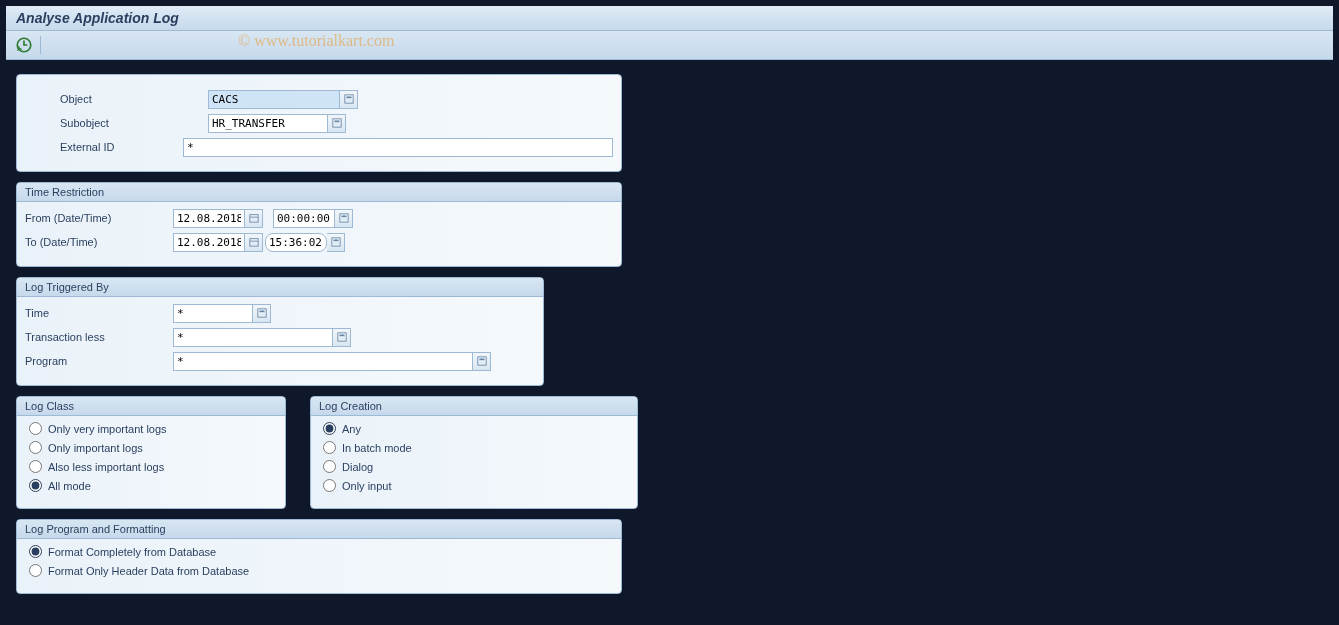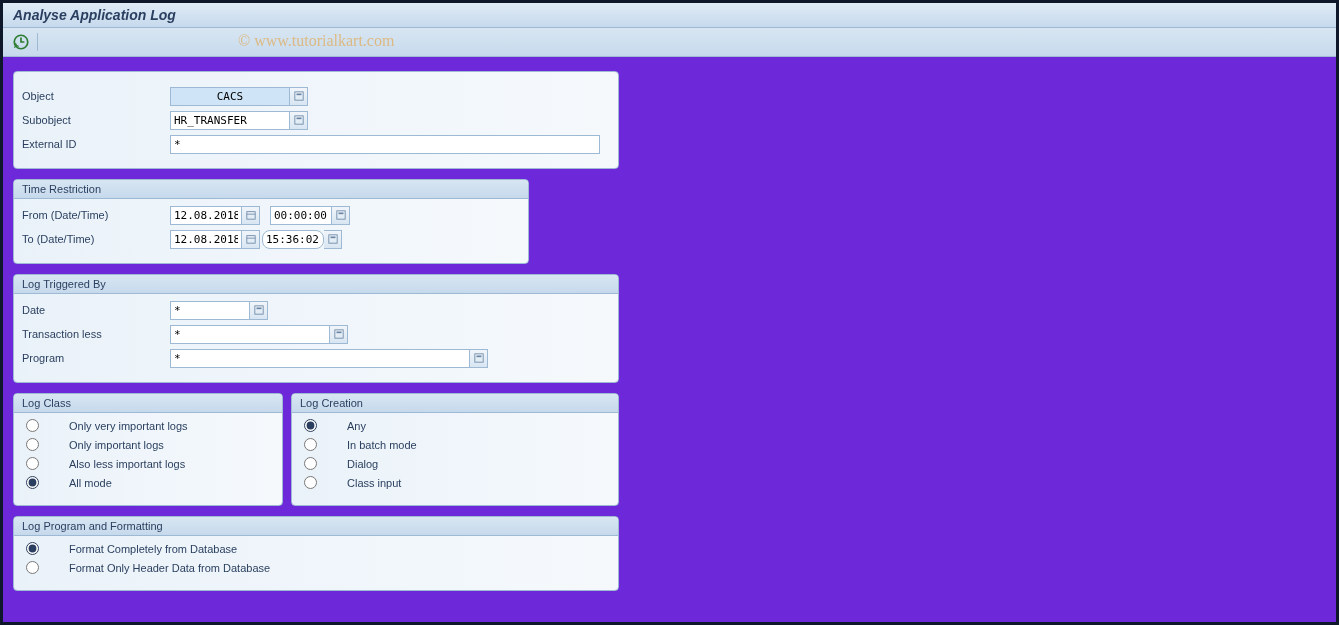--- a/index.html
+++ b/index.html
@@ -5,22 +5,22 @@
     * { box-sizing: border-box; margin: 0; padding: 0; }
     body {
       font-family: Arial, sans-serif;
       font-size: 11px;
       background: #f5f5f5;
       width: 1339px;
       height: 625px;
       overflow: hidden;
     }
     .window {
-      border: 3px solid #0f172a;
-      background: #6d28d9;
+      border: 6px solid #0f172a;
+      background: #0f172a;
       width: 100%;
       height: 100%;
     }
     .title-bar {
       background: linear-gradient(to bottom, #e0ebf6, #c6d9ec);
       border-bottom: 1px solid #9eb9d4;
       padding: 4px 10px;
       font-weight: bold;
       font-style: italic;
       font-size: 14px;
@@ -77,24 +77,24 @@
     input[type=text].highlight { background: #cfe4f7; }
     .f4 {
       width: 18px; height: 19px;
       border: 1px solid #9eb9d4;
       border-left: none;
       background: linear-gradient(to bottom, #f0f5fa, #d8e6f2);
       display: flex; align-items: center; justify-content: center;
       cursor: pointer;
     }
     .f4 svg { width: 10px; height: 10px; }
-    .two-col { display: flex; gap: 8px; }
+    .two-col { display: flex; gap: 24px; }
     .two-col .group { flex: 0 0 auto; }
     .radio-row { display: flex; align-items: center; margin-bottom: 6px; gap: 6px; padding-left: 4px; }
-    .radio-row label { color: #2a3f5f; margin-left: 24px; }
+    .radio-row label { color: #2a3f5f; }
     input[type=radio] { accent-color: #2a3f5f; }
     .watermark {
       position: absolute;
       top: 32px; left: 238px;
       color: rgba(230,160,60,0.6);
       font-size: 16px;
       font-family: Georgia, serif;
       pointer-events: none;
     }
   </style>
@@ -111,26 +111,26 @@
         <circle cx="8" cy="8" r="6" fill="none" stroke="#2e7d32" stroke-width="1.5"></circle>
         <path d="M8 4 L8 8 L11 8" stroke="#2e7d32" stroke-width="1.5" fill="none"></path>
         <path d="M4 11 L2 13 M4 11 L3 9 M4 11 L6 12" stroke="#2e7d32" stroke-width="1" fill="none"></path>
       </svg>
     </div>
     <div class="tool-sep"></div>
   </div>
 
   <div class="content">
 
-    <div class="group group-no-title" style="width:606px;">
+    <div class="group group-no-title" style="width:606px;padding-left:35px;">
       <div class="group-body">
         <div class="row">
           <div class="label">Object</div>
           <div class="input-wrap">
-            <input type="text" class="highlight" style="width: 120px; text-align: center;" value="CACS">
+            <input type="text" class="highlight" style="width: 132px;" value="CACS">
             <div class="f4">
               <svg viewBox="0 0 12 12">
                   <rect x="1" y="1" width="10" height="10" fill="none" stroke="#6a85a3"></rect>
                   <rect x="3" y="3" width="6" height="2" fill="#6a85a3"></rect>
                 </svg>
             </div>
           </div>
         </div>
         <div class="row">
           <div class="label">Subobject</div>
@@ -146,21 +146,21 @@
         </div>
         <div class="row">
           <div class="label">External ID</div>
           <div class="input-wrap">
             <input type="text" style="width: 430px;" value="*">
           </div>
         </div>
       </div>
     </div>
 
-    <div class="group" style="width:516px;">
+    <div class="group" style="width:606px;">
       <div class="group-title">Time Restriction</div>
       <div class="group-body">
         <div class="row">
           <div class="label">From (Date/Time)</div>
           <div class="input-wrap">
             <input type="text" style="width: 72px;" value="12.08.2018">
             <div class="f4">
               <svg viewBox="0 0 12 12">
                   <rect x="1" y="2" width="10" height="9" fill="none" stroke="#6a85a3"></rect>
                   <line x1="1" y1="5" x2="11" y2="5" stroke="#6a85a3"></line>
@@ -190,25 +190,25 @@
               <svg viewBox="0 0 12 12">
                   <rect x="1" y="1" width="10" height="10" fill="none" stroke="#6a85a3"></rect>
                   <rect x="3" y="3" width="6" height="2" fill="#6a85a3"></rect>
                 </svg>
             </div>
           </div>
         </div>
       </div>
     </div>
 
-    <div class="group" style="width:606px;">
+    <div class="group" style="width:528px;">
       <div class="group-title">Log Triggered By</div>
       <div class="group-body">
         <div class="row">
-          <div class="label">Date</div>
+          <div class="label">Time</div>
           <div class="input-wrap">
             <input type="text" style="width: 80px;" value="*">
             <div class="f4">
               <svg viewBox="0 0 12 12">
                   <rect x="1" y="1" width="10" height="10" fill="none" stroke="#6a85a3"></rect>
                   <rect x="3" y="3" width="6" height="2" fill="#6a85a3"></rect>
                 </svg>
             </div>
           </div>
         </div>
@@ -272,21 +272,21 @@
           <div class="radio-row">
             <input type="radio" name="logcreate" id="cr3" style="">
             <label for="cr3">In batch mode</label>
           </div>
           <div class="radio-row">
             <input type="radio" name="logcreate" id="cr2" style="">
             <label for="cr2">Dialog</label>
           </div>
           <div class="radio-row">
             <input type="radio" name="logcreate" id="cr4" style="">
-            <label for="cr4">Class input</label>
+            <label for="cr4">Only input</label>
           </div>
         </div>
       </div>
     </div>
 
     <div class="group" style="width:606px;">
       <div class="group-title">Log Program and Formatting</div>
       <div class="group-body">
         <div class="radio-row">
           <input type="radio" name="logsrc" id="sr1" checked="" style="">

